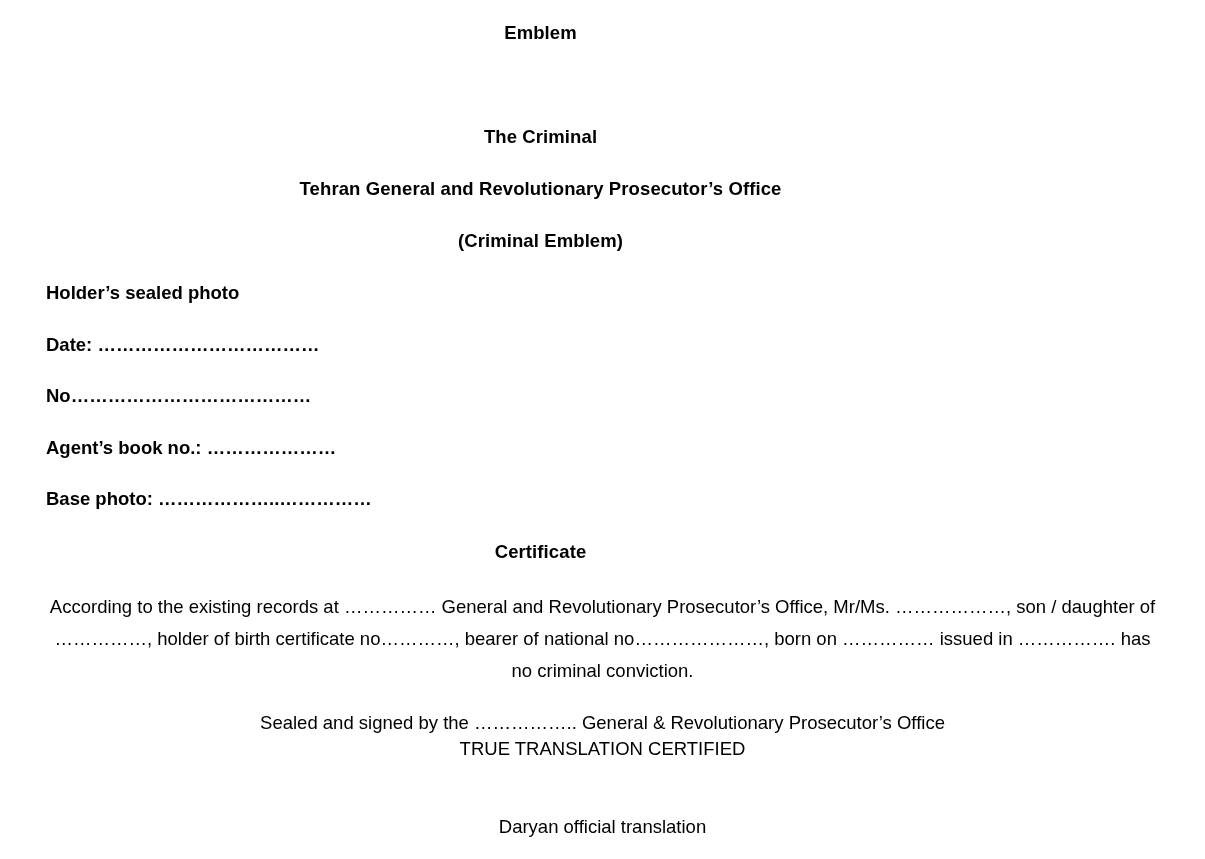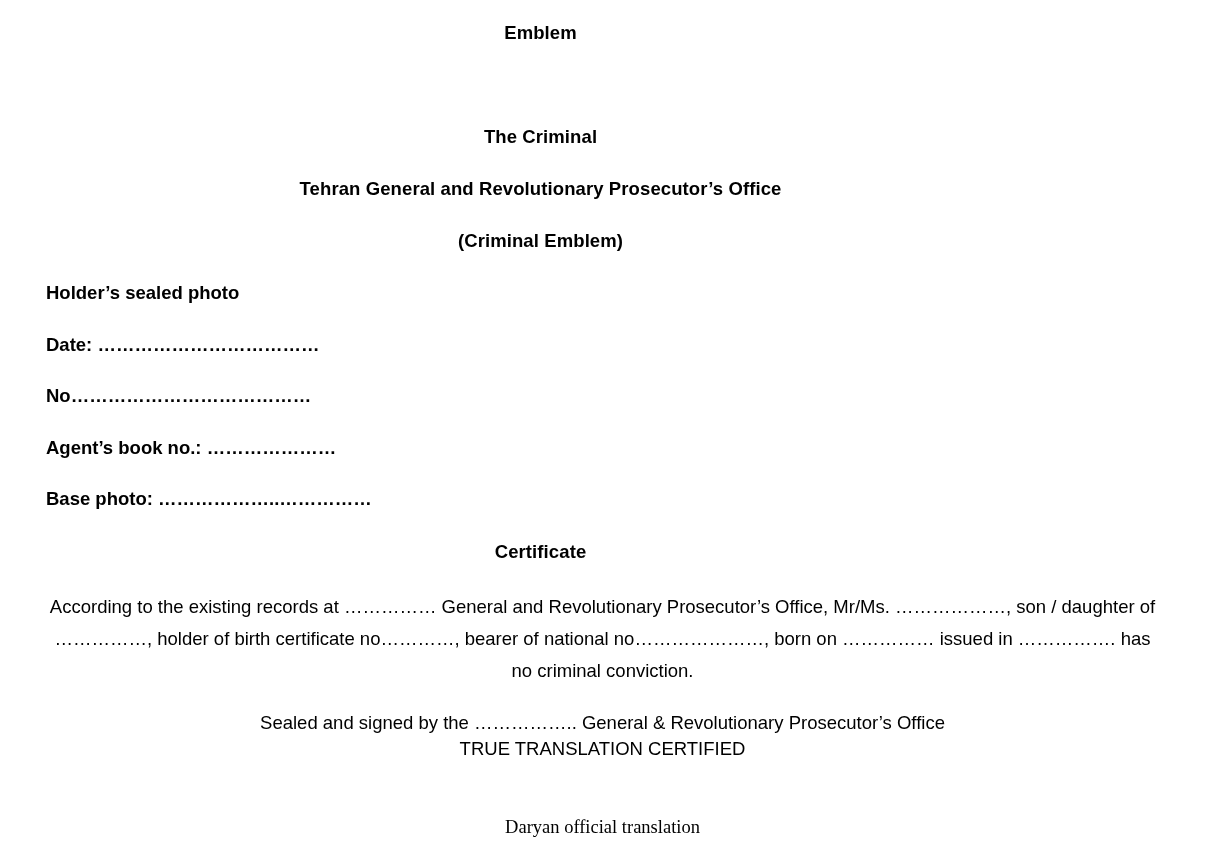--- a/index.html
+++ b/index.html
@@ -54,21 +54,21 @@
     position: absolute;
     left: 46px;
     width: 1113px;
     font-size: 18.5px;
     line-height: 32px;
     text-align: center;
   }
   .p-main   { top: 591px; }
   .p-sealed { top: 707px; }
   .p-true   { top: 733px; }
-  .p-daryan { top: 811px; font-family: Liberation Serif, serif; }
+  .p-daryan { top: 811px; }
 </style>
 </head>
 <body>
 
 <div class="page">
 
   <div class="heading center h-emblem">Emblem</div>
   <div class="heading center h-judiciary">The Criminal</div>
   <div class="heading center h-office">Tehran General and Revolutionary Prosecutor’s Office</div>
   <div class="heading center h-records">(Criminal Emblem)</div>

